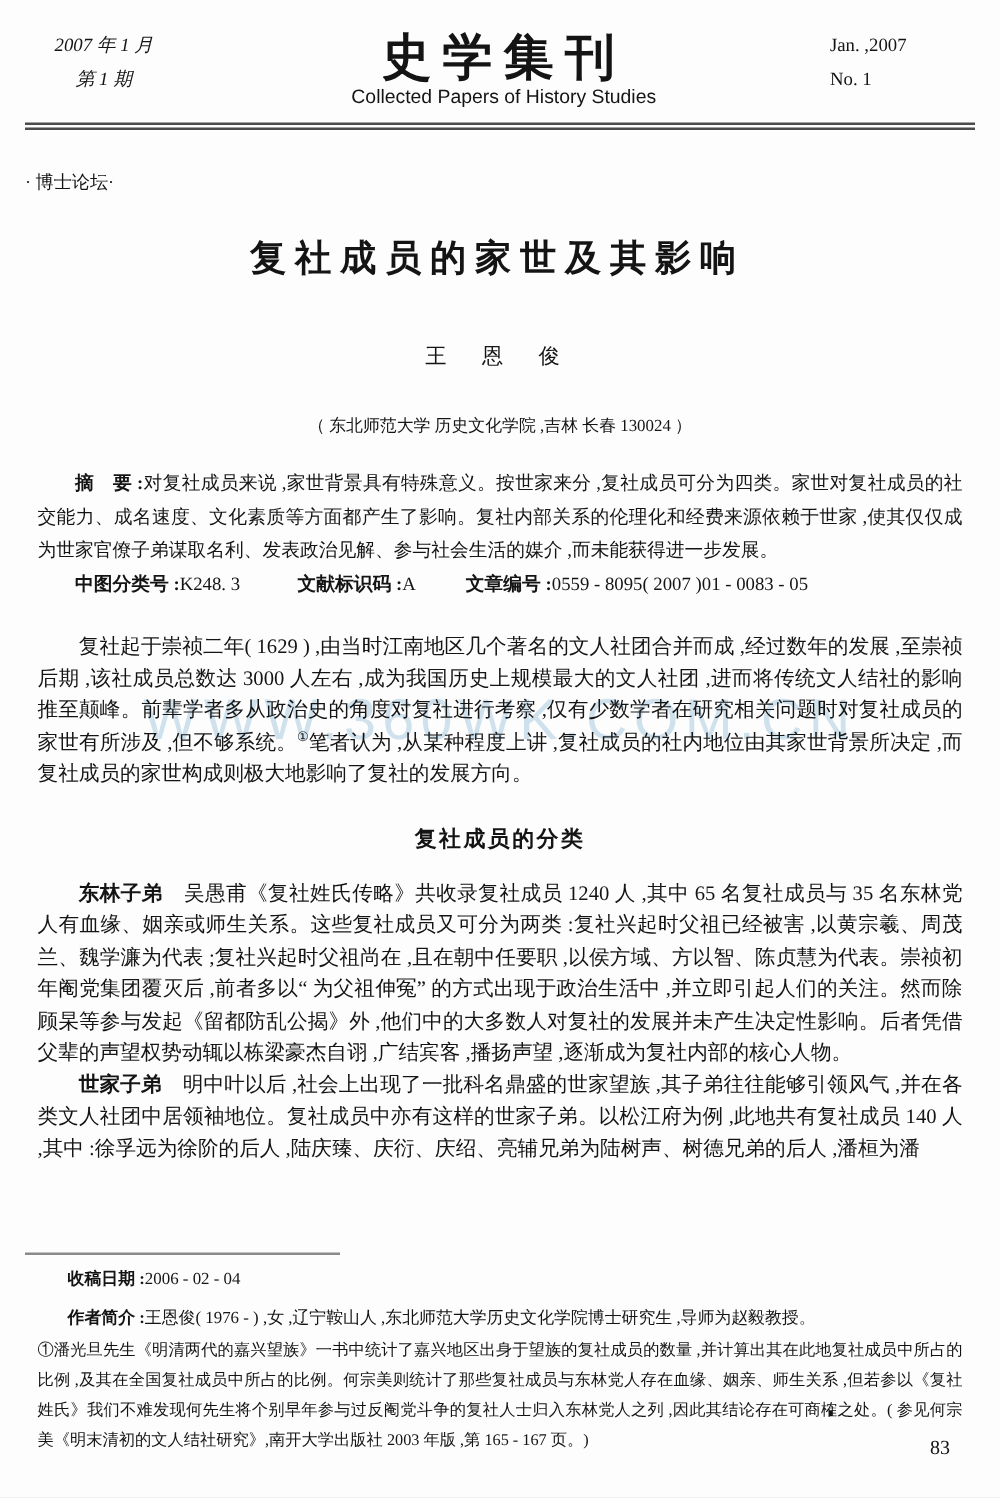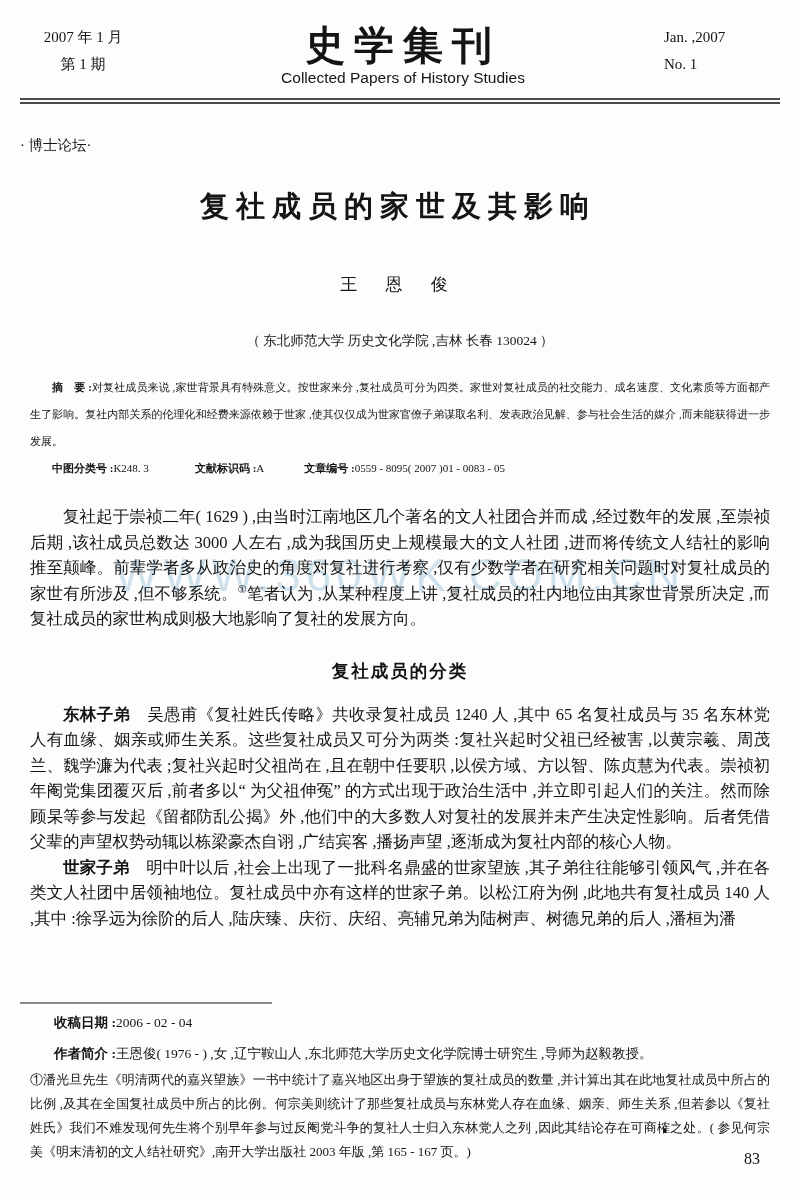--- a/index.html
+++ b/index.html
@@ -7,33 +7,33 @@
     position:relative;
     width:800px;height:1198px;
     margin:0 auto;
     background:#fdfdfd;
     color:#141414;
     font-family:"Liberation Serif","DejaVu Serif",serif;
     overflow:hidden;
   }
   
   .header{display:flex;align-items:flex-start;padding:24px 24px 0 24px;}
-  .h-left{width:118px;text-align:center;font-size:15px;line-height:27px;}
+  .h-left{width:118px;text-align:center;font-size:15px;line-height:27px;font-style:italic;}
   .h-center{flex:1;text-align:center;}
   .j-title{font-size:40px;font-weight:700;letter-spacing:9px;line-height:44px;}
   .j-sub{font-size:15.5px;margin-top:1px;font-family:"Liberation Sans","DejaVu Sans",sans-serif;}
   .h-right{width:112px;font-size:15px;line-height:27px;}
   .rule-double{margin:11px 20px 0 20px;height:2px;border-top:2px solid #4c4c4c;border-bottom:2px solid #4c4c4c;}
   
   .column-label{margin:32px 0 0 20px;font-size:14.5px;}
   .title{margin:32px 4px 0 0;text-align:center;font-size:29px;font-weight:700;letter-spacing:7px;font-family:"Liberation Sans","DejaVu Sans",sans-serif;}
   .author{margin-top:46px;text-align:center;font-size:17px;letter-spacing:12px;}
   .affiliation{margin-top:36px;text-align:center;font-size:13.5px;}
   
-  .abstract{margin:24px 30px 0 30px;font-size:11px;line-height:27px;text-align:justify;}
+  .abstract{margin:24px 30px 0 30px;font-size:15px;line-height:27px;text-align:justify;}
   .abstract p{margin:0;}
   .abs-first{text-indent:2em;}
   .abs-line{text-indent:2em;}
   .b{font-weight:700;}
   .gap{margin-left:46px;}
   .gap2{margin-left:40px;}
   
   .body-p{margin:0 30px;font-size:16.5px;line-height:25.5px;text-align:justify;text-indent:2em;position:relative;z-index:1;}
   .intro{margin-top:22px;}
   sup.fn{font-size:10.5px;vertical-align:super;line-height:0;}

